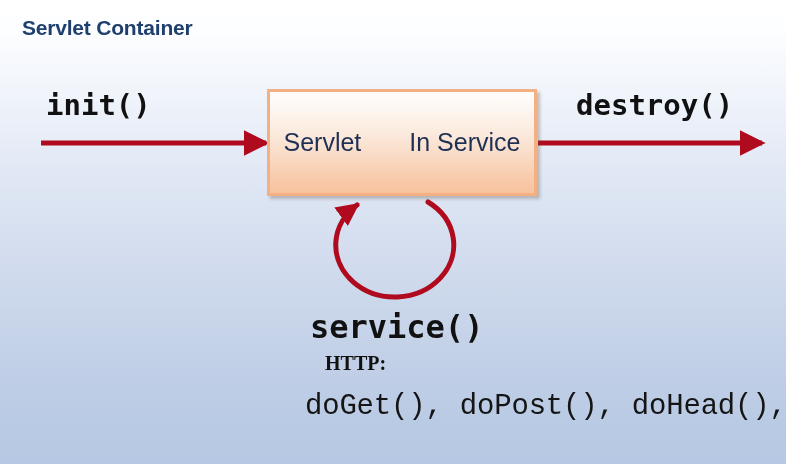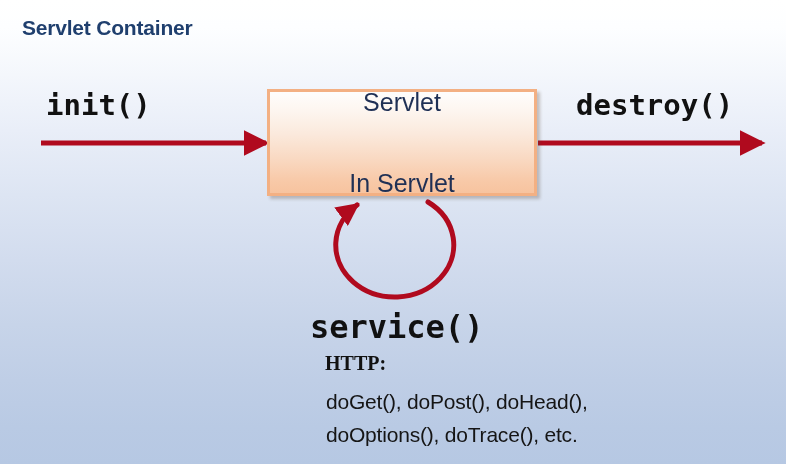--- a/index.html
+++ b/index.html
@@ -49,21 +49,21 @@
     border: 3px solid #f3b083;
     background: linear-gradient(to bottom,
         #fefdfc 0%,
         #fdf6f0 18%,
         #fbe9dc 42%,
         #f9d9c2 66%,
         #f8c9a8 88%,
         #f7c39f 100%);
     box-shadow: 3px 3px 3px rgba(90,70,55,0.30);
     display: flex;
-    flex-direction: column;
+    flex-direction: row;
     align-items: center;
     justify-content: center;
     gap: 48px;
   }
   .box-line {
     font-family: "Liberation Sans", sans-serif;
     font-size: 25px;
     color: #1f3055;
     line-height: 1.30;
     white-space: nowrap;
@@ -94,23 +94,23 @@
     left: 325px;
     top: 352px;
     font-family: Liberation Serif, serif;
     font-weight: bold;
     font-size: 20px;
     color: #111111;
     white-space: nowrap;
   }
   .method-line {
     position: absolute;
-    left: 326px;
-    font-family: Liberation Sans, sans-serif;
-    font-size: 21px;
+    left: 305px;
+    font-family: Liberation Mono, monospace;
+    font-size: 29px;
     color: #151515;
     white-space: nowrap;
     letter-spacing: -0.2px;
   }
   #method-line-0 { top: 390px; }
   #method-line-1 { top: 423px; }
 </style>
 </head>
 <body>
 
@@ -131,28 +131,27 @@
     <line x1="41" y1="143" x2="266" y2="143" stroke="#b00a1e" stroke-width="5" marker-end="url(#redhead)"></line>
 
     <line x1="538" y1="143" x2="762" y2="143" stroke="#b00a1e" stroke-width="5" marker-end="url(#redhead)"></line>
 
     <path d="M 428 202
              A 59 52 0 1 1 357 205" fill="none" stroke="#b00a1e" stroke-width="5" stroke-linecap="round" marker-end="url(#redhead2)"></path>
   </svg>
 
   <div id="servlet-box">
     <div class="box-line">Servlet</div>
-    <div class="box-line">In Servlet</div>
+    <div class="box-line">In Service</div>
   </div>
 
   <div class="mono-label" id="destroy-label">destroy()</div>
 
   <div class="mono-label" id="init-label">init()</div>
 
   <div class="mono-label" id="service-label">service()</div>
 
   <div id="http-label">HTTP:</div>
 
   <div class="method-line" id="method-line-0">doGet(), doPost(), doHead(),</div>
 
-  <div class="method-line" id="method-line-1">doOptions(), doTrace(), etc.</div>
 
 </div>
 
 </body></html>

